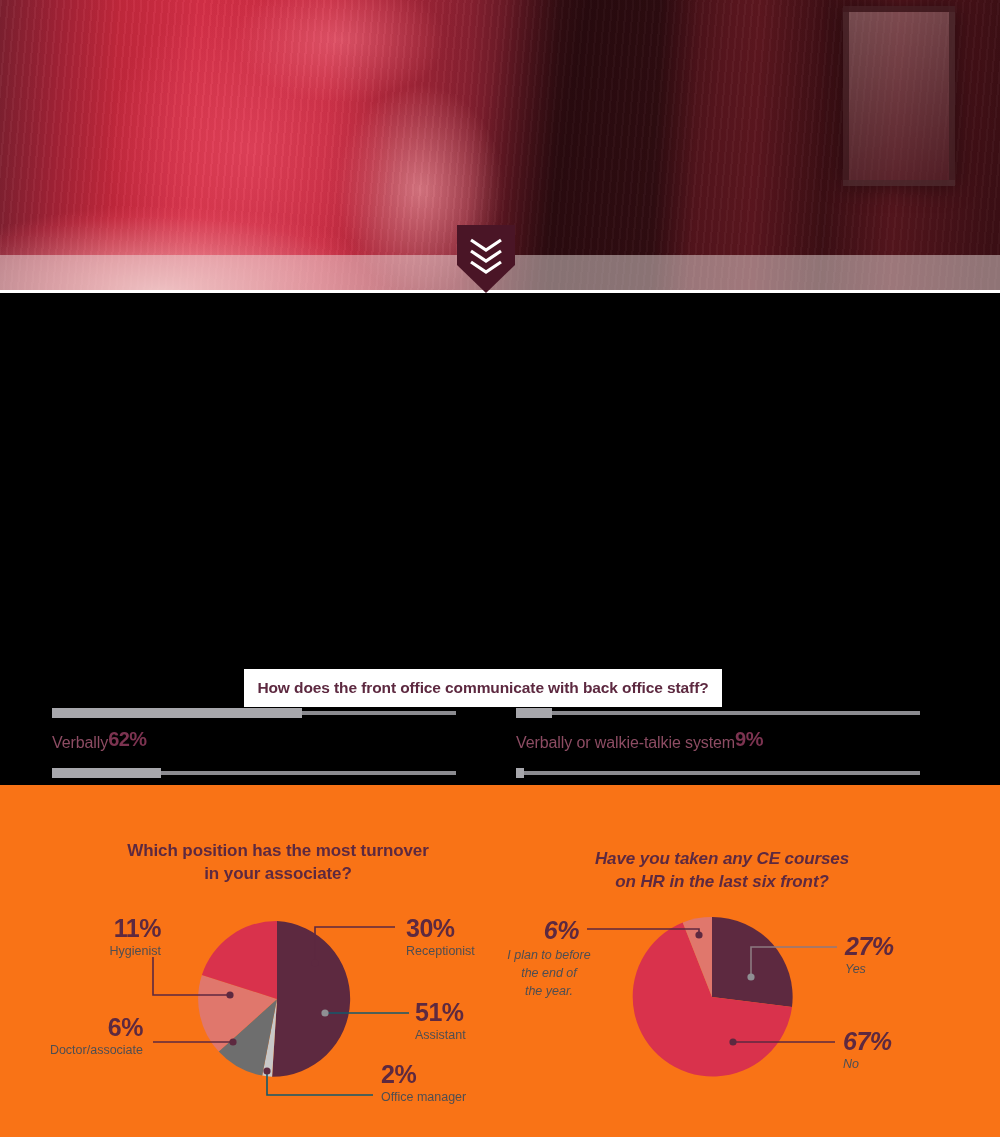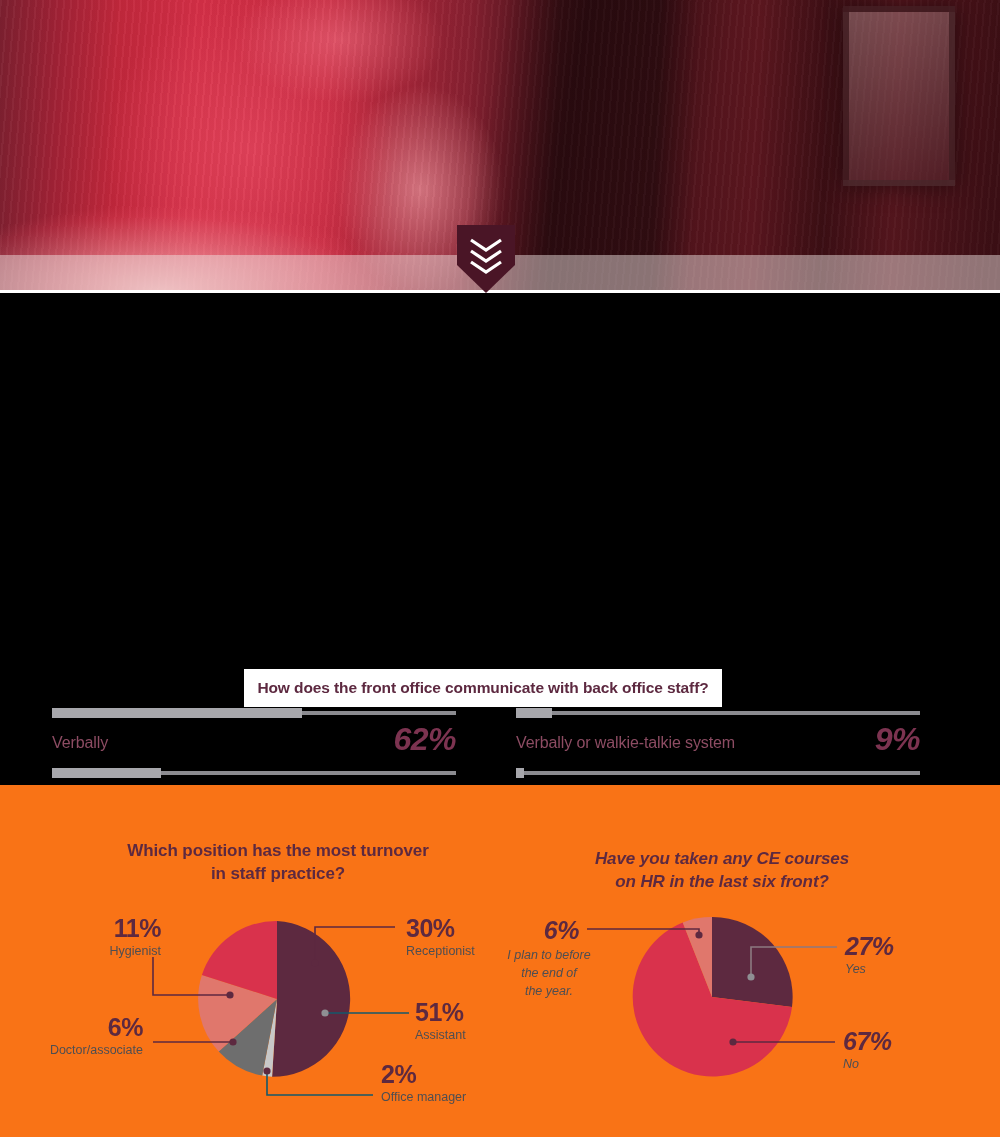--- a/index.html
+++ b/index.html
@@ -85,26 +85,26 @@
 
   .bar-item { position: relative; margin-bottom: 17px; }
   .bar-track {
     position: relative; width: 404px; height: 4px;
     background: #8b8b90; margin-bottom: 9px;
   }
   .bar-fill {
     position: absolute; left: 0; top: -3px; height: 10px;
     background: #a7a7ac;
   }
-  .bar-row { display: flex; align-items: flex-end; justify-content: space-between; }
+  .bar-row { display: flex; align-items: flex-end; }
   .bar-label {
     color: #8d4c63; font-size: 16px; line-height: 22px; letter-spacing: -.1px;
   }
   .bar-value {
-    color: #7c3350; font-size: 32px; font-weight: bold; line-height: 30px; letter-spacing: -.5px; font-style: italic;
+    color: #7c3350; font-size: 20px; font-weight: bold; line-height: 30px; letter-spacing: -.5px;
   }
 
   
   .yn-block { position: absolute; width: 420px; }
   .yn-block.left { left: 40px; top: 594px; }
   .yn-block.right { left: 485px; top: 594px; }
   .yn-q {
     text-align: center; color: #8d4c63;
     font-size: 16.5px; font-weight: bold; line-height: 22px;
     letter-spacing: -.1px;
@@ -241,21 +241,21 @@
         </div>
       </div>
     </div>
   </div>
 
   <div class="light-section">
 
     <div class="pie-block left">
       <div class="pie-q">
         <div>Which position has the most turnover</div>
-        <div>in staff practice?</div>
+        <div>in your associate?</div>
       </div>
       <div class="pie-svg-wrap">
         <svg width="470" height="215" viewBox="0 0 470 215">
 
           <path d="M 234 100 L 234 22 A 78 78 0 0 1 229.1 177.85 Z" fill="#5d2940"></path>
 
           <path d="M 234 100 L 229.1 177.85 A 78 78 0 0 1 219.2 176.6 Z" fill="#c8c8c8"></path>
 
           <path d="M 234 100 L 219.2 176.6 A 78 78 0 0 1 175.7 152.6 Z" fill="#6e6e6e"></path>
 

